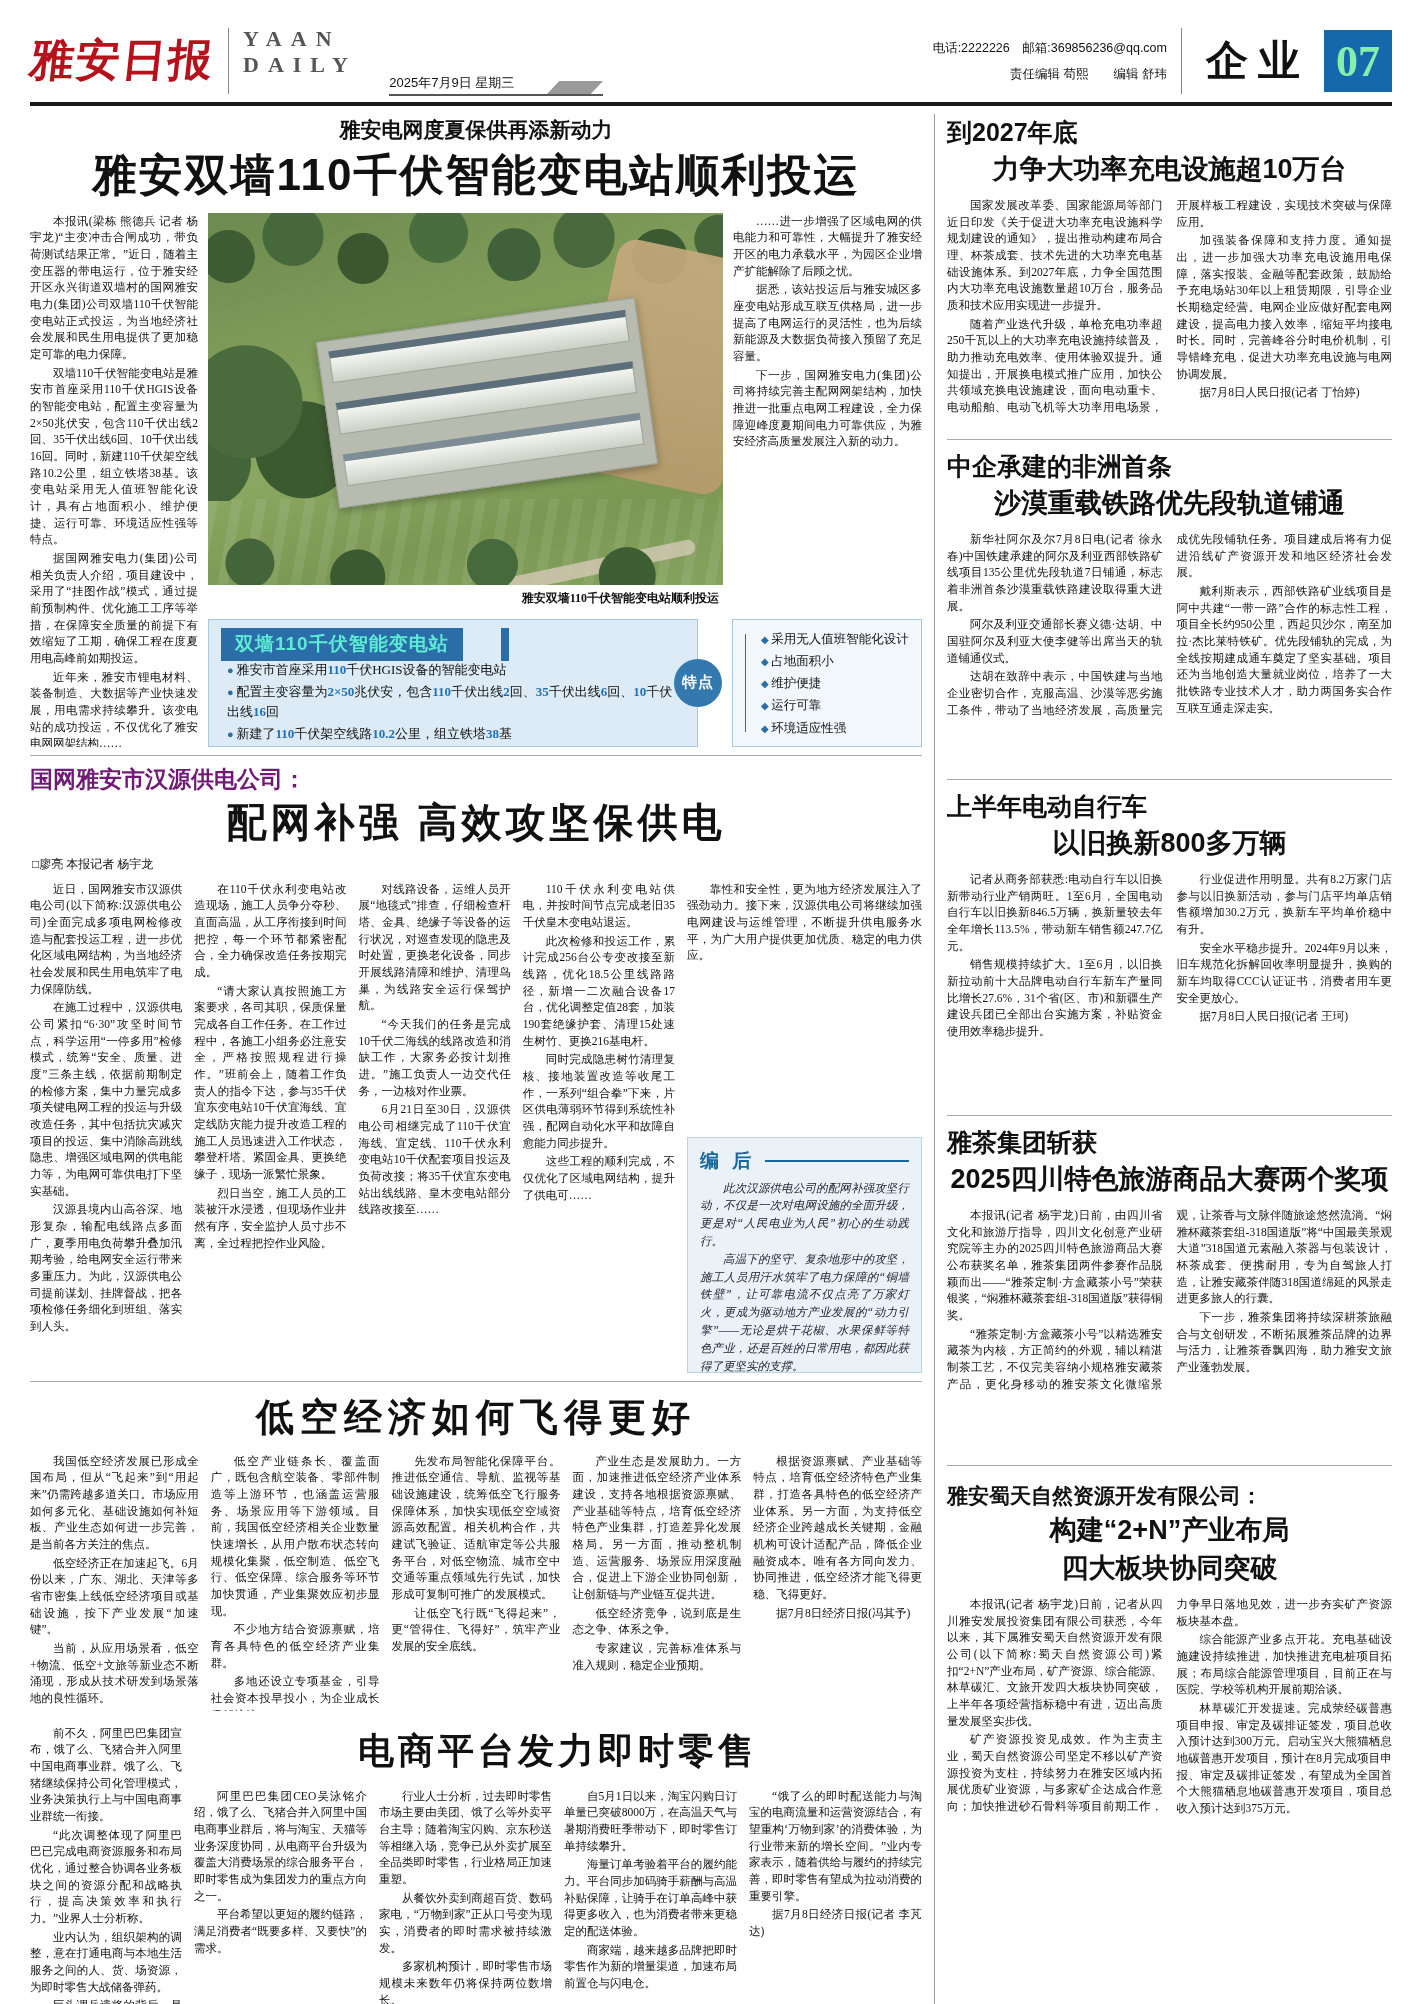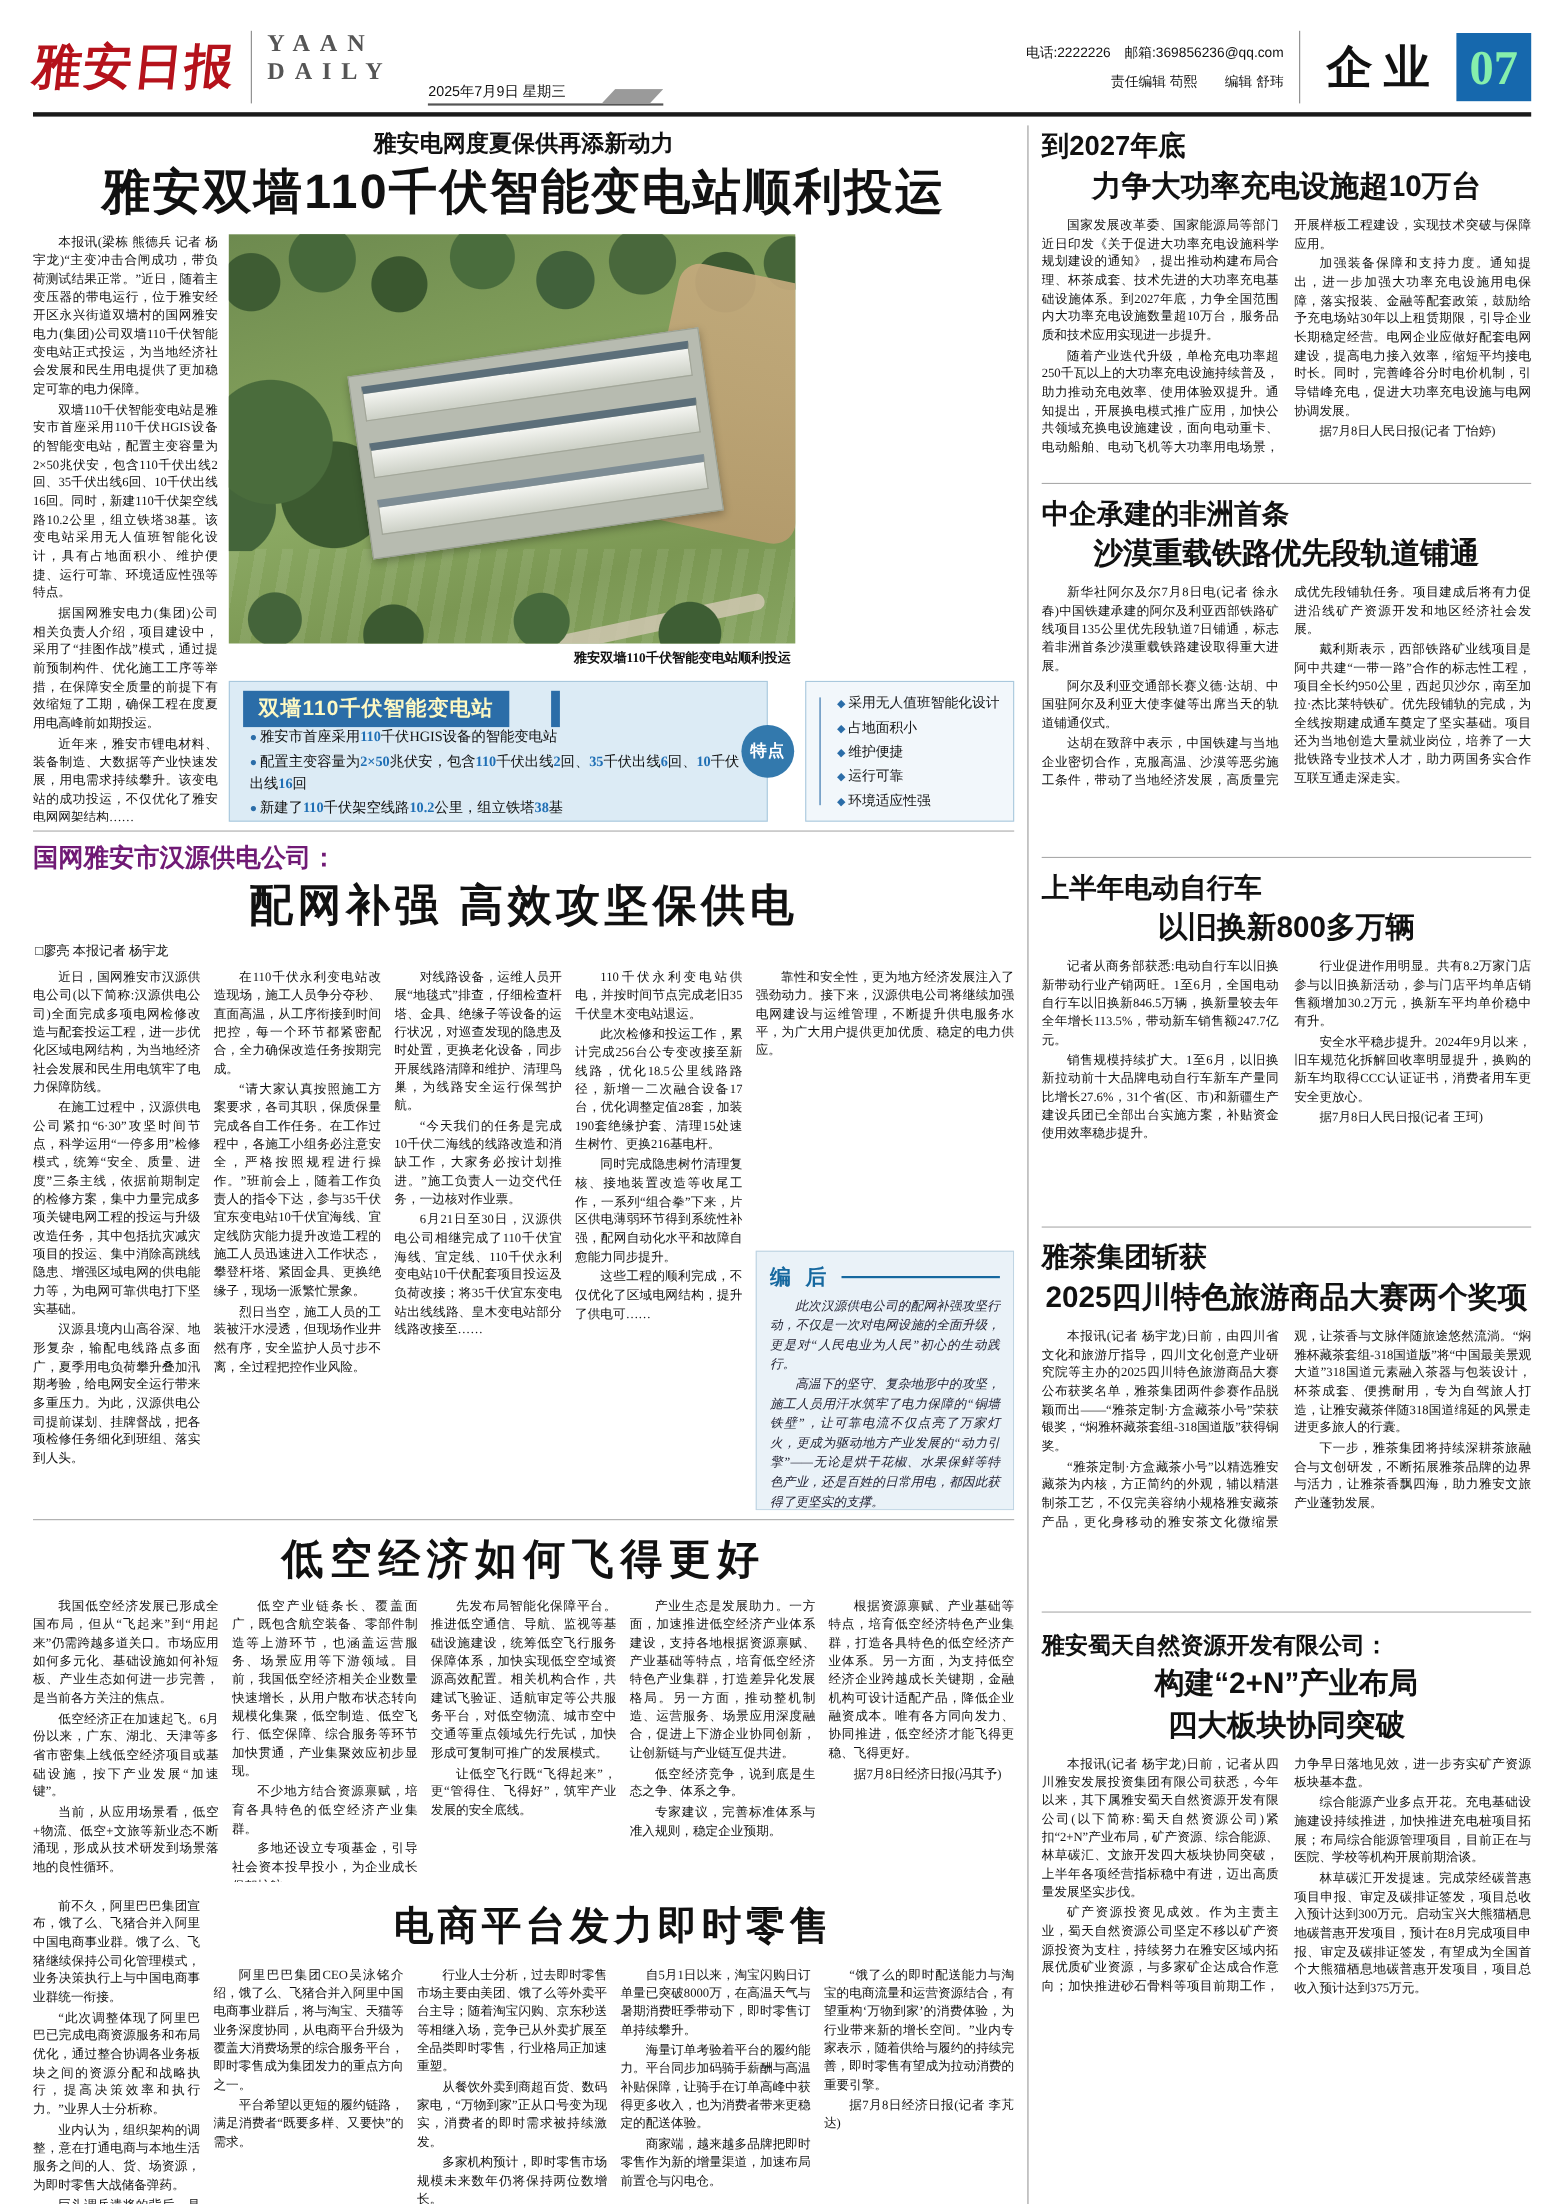--- a/index.html
+++ b/index.html
@@ -75,21 +75,21 @@
   .ph-bottom { position:absolute; bottom:-20px; left:-12px; right:-12px; height:70px; background:
     radial-gradient(circle at 10% 40%,#44643a 0 24px,transparent 25px),
     radial-gradient(circle at 30% 60%,#3c5a31 0 27px,transparent 28px),
     radial-gradient(circle at 55% 42%,#476a3c 0 25px,transparent 26px),
     radial-gradient(circle at 80% 58%,#3e5e34 0 28px,transparent 29px); }
   .ph-field { position:absolute; left:0; right:0; bottom:0; height:86px;
     background:repeating-linear-gradient(100deg,rgba(255,255,255,.08) 0 10px,transparent 10px 24px); }
 
   .info-row { grid-column:2/4; grid-row:3; display:flex; align-items:stretch; padding-top:10px; }
   .info-main { flex:1; background:#dcebf5; border:1px solid #a9c8dd; position:relative; padding:40px 16px 8px 18px; }
-  .info-title { position:absolute; top:8px; left:12px; background:#2b6da8; color:#fef9c3;
+  .info-title { position:absolute; top:8px; left:12px; background:#2b6da8; color:#5eead4;
                 font-family:"Liberation Sans",sans-serif; font-weight:bold; font-size:19px;
                 padding:3px 14px 4px; letter-spacing:1px; }
   .info-title-accent { position:absolute; top:8px; left:292px; width:8px; height:33px; background:#2b6da8; }
   .info-main p { font-size:13px; line-height:1.5; margin-bottom:3px; }
   .info-main p::before { content:"● "; color:#2b6da8; font-size:11px; }
   .em-num { color:#1f6fb5; font-weight:bold; }
   .feat-circle { width:48px; height:48px; border-radius:50%; background:#3379ad; color:#fff;
                  font-family:"Liberation Sans",sans-serif; font-weight:bold; font-size:15px;
                  display:flex; align-items:center; justify-content:center; align-self:center;
                  margin-left:-24px; z-index:2; letter-spacing:1px; }
@@ -183,20 +183,25 @@
             <div class="ph-dirt"></div>
             <div class="ph-station">
               <div class="ph-bar ph-b1"></div>
               <div class="ph-bar ph-b2"></div>
               <div class="ph-bar ph-b3"></div>
             </div>
             <div class="ph-road"></div>
             <div class="ph-bottom"></div>
           </div>
           <div class="caption">雅安双墙110千伏智能变电站顺利投运</div>
+          <div class="a-col-right">
+            <p class="bp">……进一步增强了区域电网的供电能力和可靠性，大幅提升了雅安经开区的电力承载水平，为园区企业增产扩能解除了后顾之忧。</p>
+            <p class="bp">据悉，该站投运后与雅安城区多座变电站形成互联互供格局，进一步提高了电网运行的灵活性，也为后续新能源及大数据负荷接入预留了充足容量。</p>
+            <p class="bp">下一步，国网雅安电力(集团)公司将持续完善主配网网架结构，加快推进一批重点电网工程建设，全力保障迎峰度夏期间电力可靠供应，为雅安经济高质量发展注入新的动力。</p>
+          </div>
           <div class="info-row">
             <div class="info-main">
               <div class="info-title">双墙110千伏智能变电站</div>
               <div class="info-title-accent"></div>
               <p>雅安市首座采用<span class="em-num">110</span>千伏HGIS设备的智能变电站</p>
               <p>配置主变容量为<span class="em-num">2×50</span>兆伏安，包含<span class="em-num">110</span>千伏出线<span class="em-num">2</span>回、<span class="em-num">35</span>千伏出线<span class="em-num">6</span>回、<span class="em-num">10</span>千伏出线<span class="em-num">16</span>回</p>
               <p>新建了<span class="em-num">110</span>千伏架空线路<span class="em-num">10.2</span>公里，组立铁塔<span class="em-num">38</span>基</p>
             </div>
             <div class="feat-circle">特点</div>
             <div class="feat-box">

